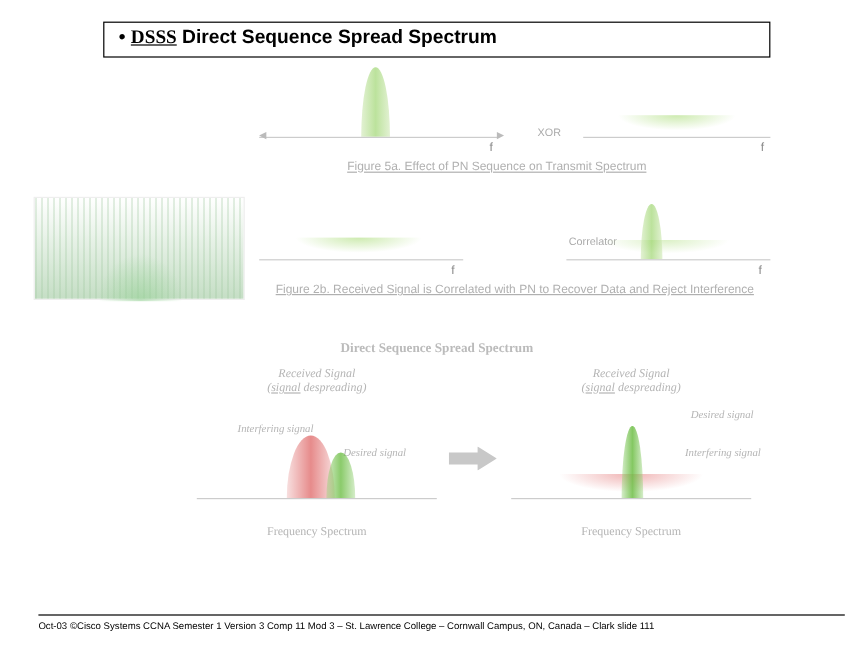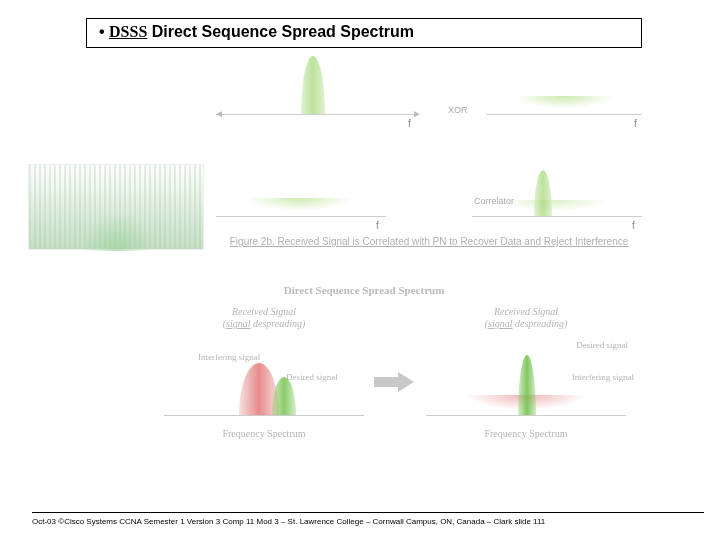--- a/index.html
+++ b/index.html
@@ -118,22 +118,22 @@
   }
   .panel .desired-r {
     position:absolute; bottom:11px; left:92px; width:18px; height:60px;
     background: linear-gradient(to right, rgba(150,210,120,0.4), rgba(110,190,70,0.85), rgba(150,210,120,0.4));
     border-radius: 50% 50% 0 0 / 100% 100% 0 0;
   }
   .panel .interf-r {
     position:absolute; bottom:11px; left:20px; width:160px; height:20px;
     background: radial-gradient(ellipse 80px 20px at center top, rgba(230,130,130,0.6) 0%, transparent 75%);
   }
-  .ann { position:absolute; font-size:9px; color:#b5b5b5; font-family:"Times New Roman",serif; }
-  .fs-lbl { text-align:center; font-size:10px; color:#b5b5b5; font-family:"Times New Roman",serif; margin-top:2px; }
+  .ann { position:absolute; font-size:9px; color:#b5b5b5; font-family:"Times New Roman",serif;font-style:italic; }
+  .fs-lbl { text-align:center; font-size:10px; color:#b5b5b5; font-family:"Times New Roman",serif; margin-top:12px; }
 
   .big-arrow {
     position:absolute; top:324px; left:288px; width:40px; height:20px; color:#bbb;
   }
   .big-arrow svg { width:40px; height:20px; }
 
   .footer {
     position:absolute; bottom:14px; left:32px; right:16px;
     border-top:1px solid #000; padding-top:4px;
     font-size:8px;
@@ -154,20 +154,21 @@
   <div class="row5a">
     <div class="peak-narrow"></div>
     <div class="axis5a-l"></div>
     <span class="arrow-l">◄</span>
     <span class="arrow-r">►</span>
     <span class="f-l">f</span>
     <span class="xor">XOR</span>
     <div class="spread"></div>
     <div class="axis5a-r"></div>
     <span class="f-r">f</span>
+    <div class="cap5a">Figure 5a.  Effect of PN Sequence on Transmit Spectrum</div>
   </div>
 
   <div class="spec-img">
     <div class="spec-hump"></div>
   </div>
 
   <div class="row5b">
     <div class="spread5b-l"></div>
     <div class="axis5b-l"></div>
     <span class="f5b-l">f</span>

